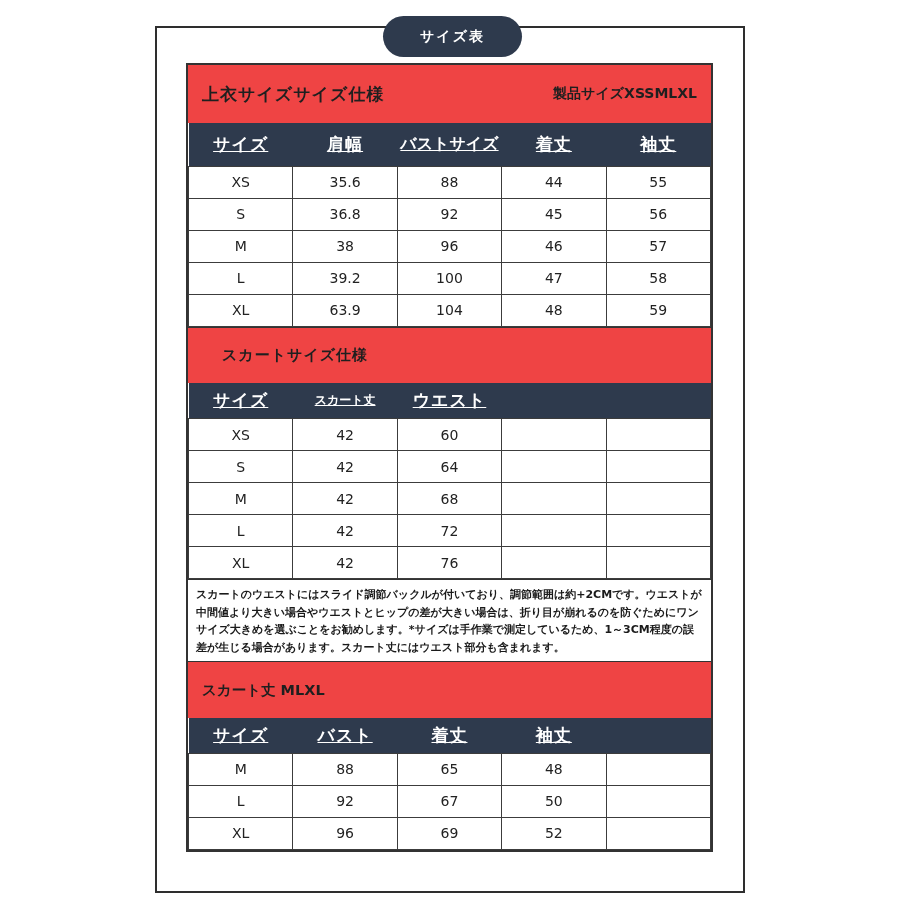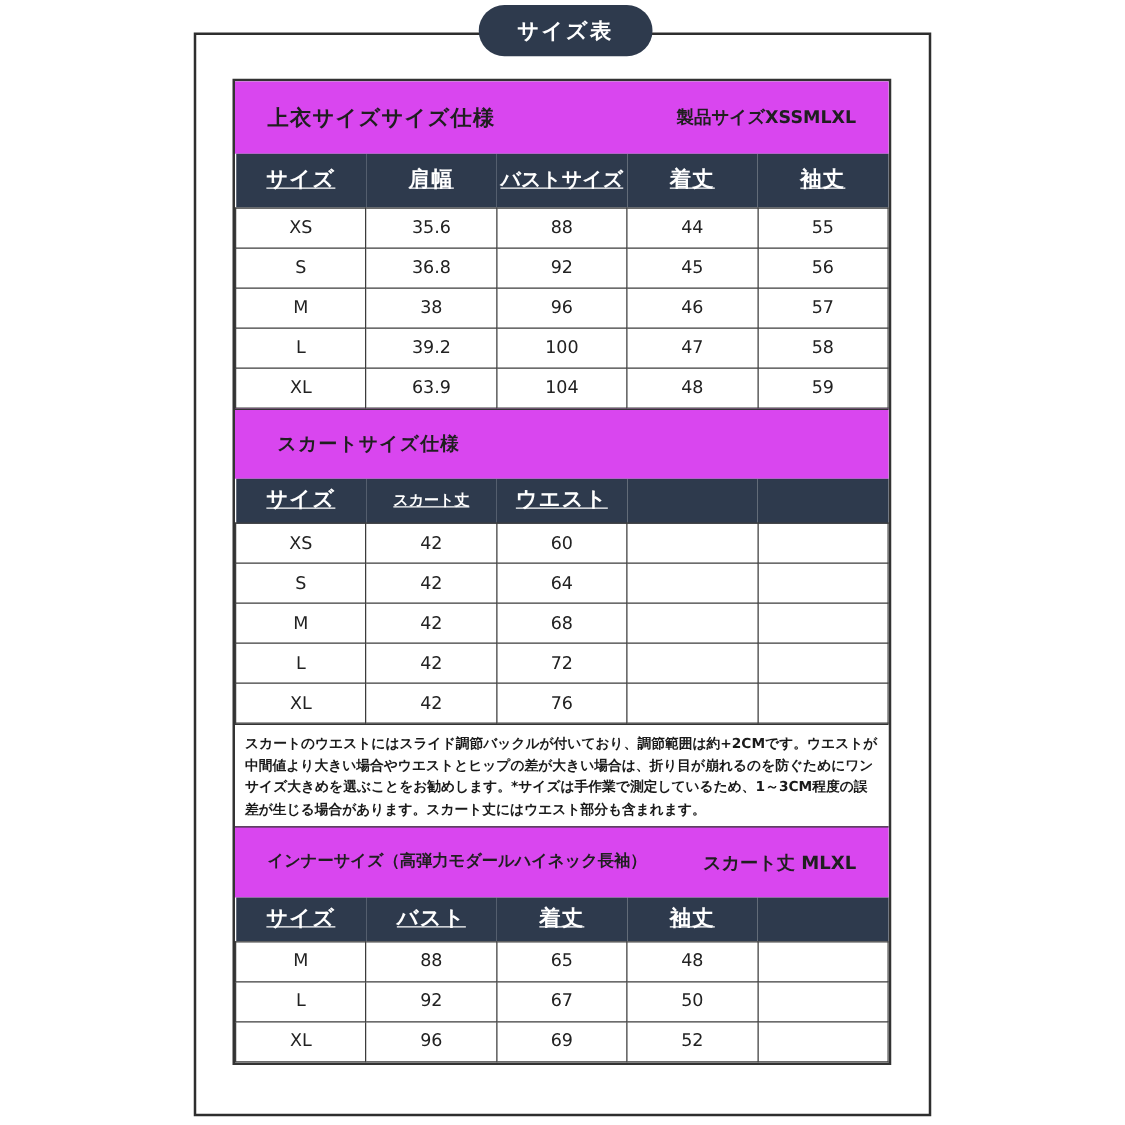--- a/index.html
+++ b/index.html
@@ -13,45 +13,45 @@
   }
   .outer-box {
     position: absolute;
     left: 155px; top: 26px;
     width: 590px; height: 867px;
     border: 2px solid #2e2e2e;
     background: #ffffff;
   }
   .badge {
     position: absolute;
-    left: 383px; top: 4px;
+    left: 383px; top: 16px;
     width: 139px; height: 41px;
     background: #2e3a4d;
     border-radius: 21px;
     color: #ffffff;
     font-weight: bold;
-    font-size: 17px;
+    font-size: 14px;
     letter-spacing: 2px;
     display: flex; align-items: center; justify-content: center;
     z-index: 5;
   }
   .content {
     position: absolute;
     left: 186px; top: 63px;
     width: 527px;
     border: 2px solid #333333;
     background: #ffffff;
     overflow: hidden;
   }
   .sec-title {
     display: flex;
     align-items: center;
     justify-content: space-between;
-    padding: 0 26px;
-    background: #d946ef;
+    padding: 0 14px;
+    background: #ef4444;
   }
   .sec-title.t1 { height: 58px; }
   .sec-title.t2 { height: 56px; padding-left: 34px; border-top: 1px solid #333; }
   .sec-title.t3 { height: 57px; border-top: 1px solid #333; }
   .title-main {
     font-size: 17px;
     font-weight: bold;
     letter-spacing: 1px;
   }
   .sec-title.t2 .title-main { font-size: 15px; }
@@ -236,21 +236,20 @@
         <td>76</td>
         <td></td>
         <td></td>
       </tr>
     </tbody>
   </table>
 
   <div class="note">スカートのウエストにはスライド調節バックルが付いており、調節範囲は約+2CMです。ウエストが中間値より大きい場合やウエストとヒップの差が大きい場合は、折り目が崩れるのを防ぐためにワンサイズ大きめを選ぶことをお勧めします。*サイズは手作業で測定しているため、1～3CM程度の誤差が生じる場合があります。スカート丈にはウエスト部分も含まれます。</div>
 
   <div class="sec-title t3">
-    <span class="title-main">インナーサイズ（高弾力モダールハイネック長袖）</span>
     <span class="product-size">スカート丈 MLXL</span>
   </div>
   <table class="size-table t3-table">
     <colgroup>
         <col>
         <col>
         <col>
         <col>
         <col>
       </colgroup>

